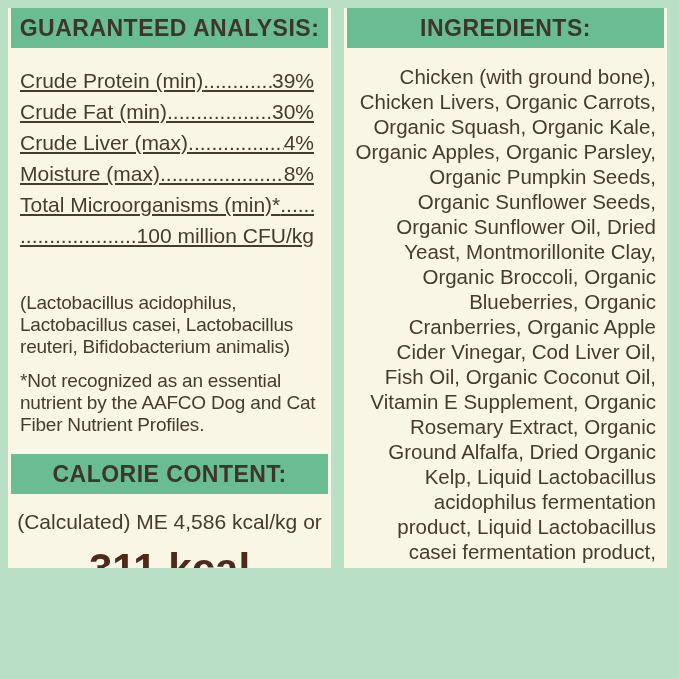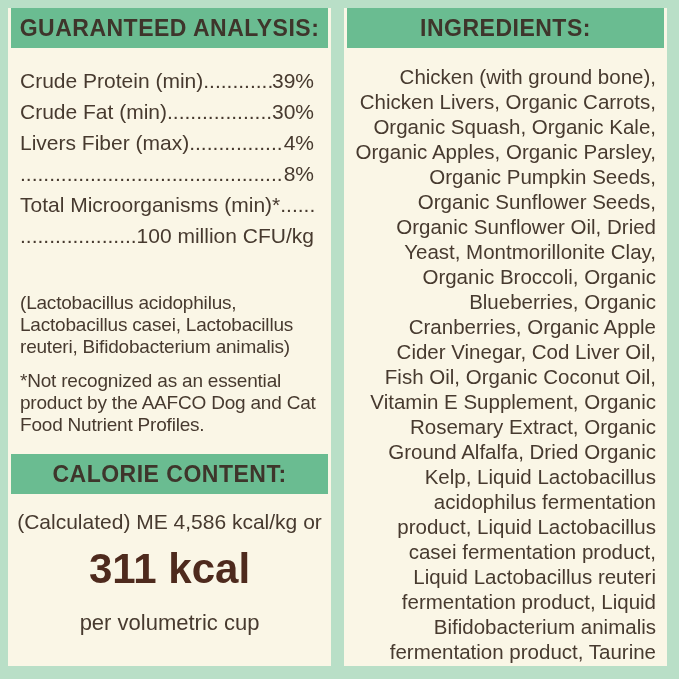--- a/index.html
+++ b/index.html
@@ -13,21 +13,21 @@
   * { box-sizing: border-box; }
   html, body { margin: 0; padding: 0; }
   body {
     width: 679px; height: 679px;
     background: var(--border-mint);
     padding: 8px 12px 13px 8px;
     font-family: "Liberation Sans", "DejaVu Sans", sans-serif;
     color: var(--text-brown);
     overflow: hidden;
   }
-  .label-wrap { display: flex; gap: 13px; height: 658px; }
+  .label-wrap { display: flex; gap: 13px; height: 560px; }
   .panel {
     background: var(--panel-cream);
     flex: 1 1 0;
     overflow: hidden;
   }
   .bar {
     background: var(--header-green);
     margin: 0 3px;
     height: 40px;
     display: flex; align-items: center; justify-content: center;
@@ -36,20 +36,21 @@
     letter-spacing: 0.5px;
     color: var(--header-text);
     white-space: nowrap;
   }
   
   .ga-rows { padding: 17px 17px 0 12px; }
   .ga-row {
     display: flex; align-items: baseline;
     font-size: 21px; line-height: 31px;
     white-space: nowrap;
+    text-decoration: underline;
   }
   .ga-row .lbl { flex: 0 0 auto; }
   .ga-row .leader { flex: 1 1 auto; overflow: hidden; }
   .ga-row .val { flex: 0 0 auto; }
   .notes { padding: 0 14px 0 12px; margin-top: 41px; }
   .note { font-size: 19px; line-height: 22px; margin: 12px 0 0 0; letter-spacing: -0.2px; }
   
   .cal-bar { margin-top: 18px; }
   .cal-body { text-align: center; }
   .cal-line1 { font-size: 21px; margin: 16px 2px 12px; white-space: nowrap; }
@@ -82,41 +83,42 @@
         <span class="lbl">Crude Protein (min)</span>
         <span class="leader">................................................................</span>
         <span class="val">39%</span>
       </div>
       <div class="ga-row">
         <span class="lbl">Crude Fat (min)</span>
         <span class="leader">................................................................</span>
         <span class="val">30%</span>
       </div>
       <div class="ga-row">
-        <span class="lbl">Livers Fiber (max)</span>
+        <span class="lbl">Crude Liver (max)</span>
         <span class="leader">................................................................</span>
         <span class="val">4%</span>
       </div>
       <div class="ga-row">
+        <span class="lbl">Moisture (max)</span>
         <span class="leader">................................................................</span>
         <span class="val">8%</span>
       </div>
       <div class="ga-row">
         <span class="lbl">Total Microorganisms (min)*</span>
         <span class="leader">................................................................</span>
       </div>
       <div class="ga-row">
         <span class="leader">................................................................</span>
         <span class="val">100 million CFU/kg</span>
       </div>
     </div>
 
     <div class="notes">
       <p class="note">(Lactobacillus acidophilus, Lactobacillus casei, Lactobacillus reuteri, Bifidobacterium animalis)</p>
-      <p class="note">*Not recognized as an essential product by the AAFCO Dog and Cat Food Nutrient Profiles.</p>
+      <p class="note">*Not recognized as an essential nutrient by the AAFCO Dog and Cat Fiber Nutrient Profiles.</p>
     </div>
 
     <header class="bar cal-bar">
       <span>CALORIE CONTENT:</span>
     </header>
 
     <div class="cal-body">
       <p class="cal-line1">(Calculated) ME 4,586 kcal/kg or</p>
       <div class="cal-value">311 kcal</div>
       <div class="cal-unit">per volumetric cup</div>

